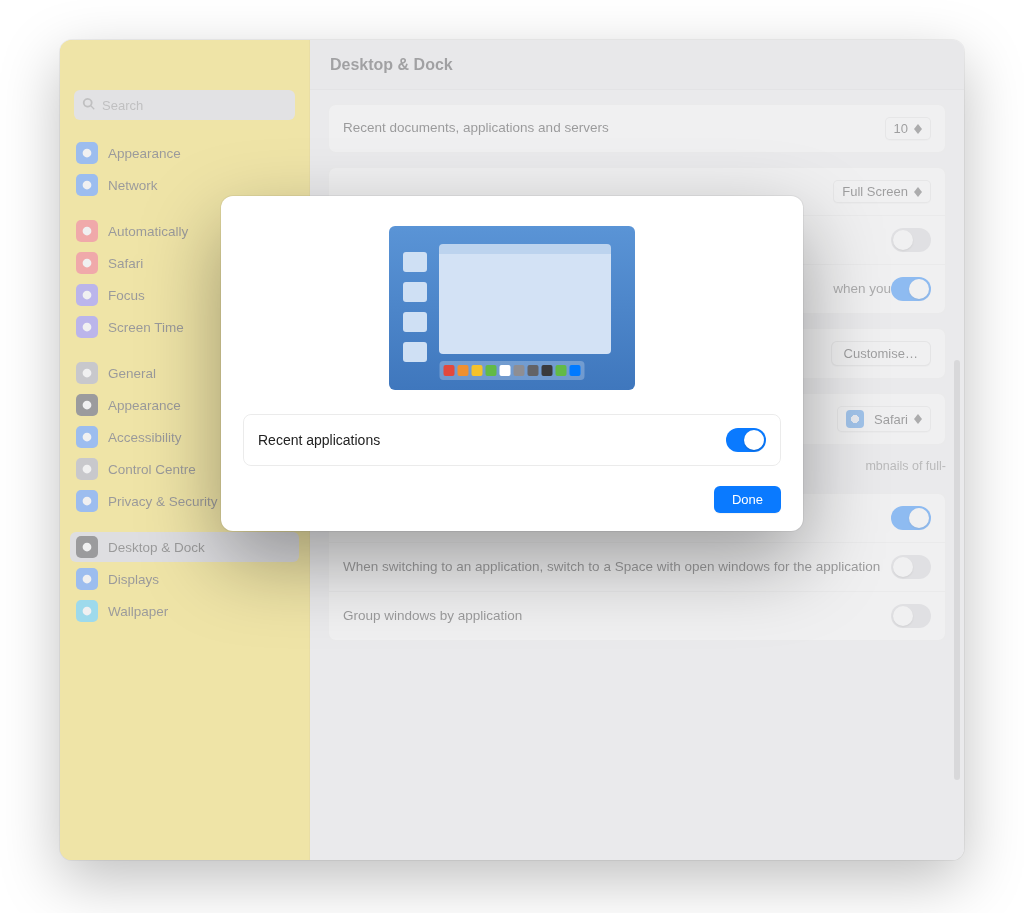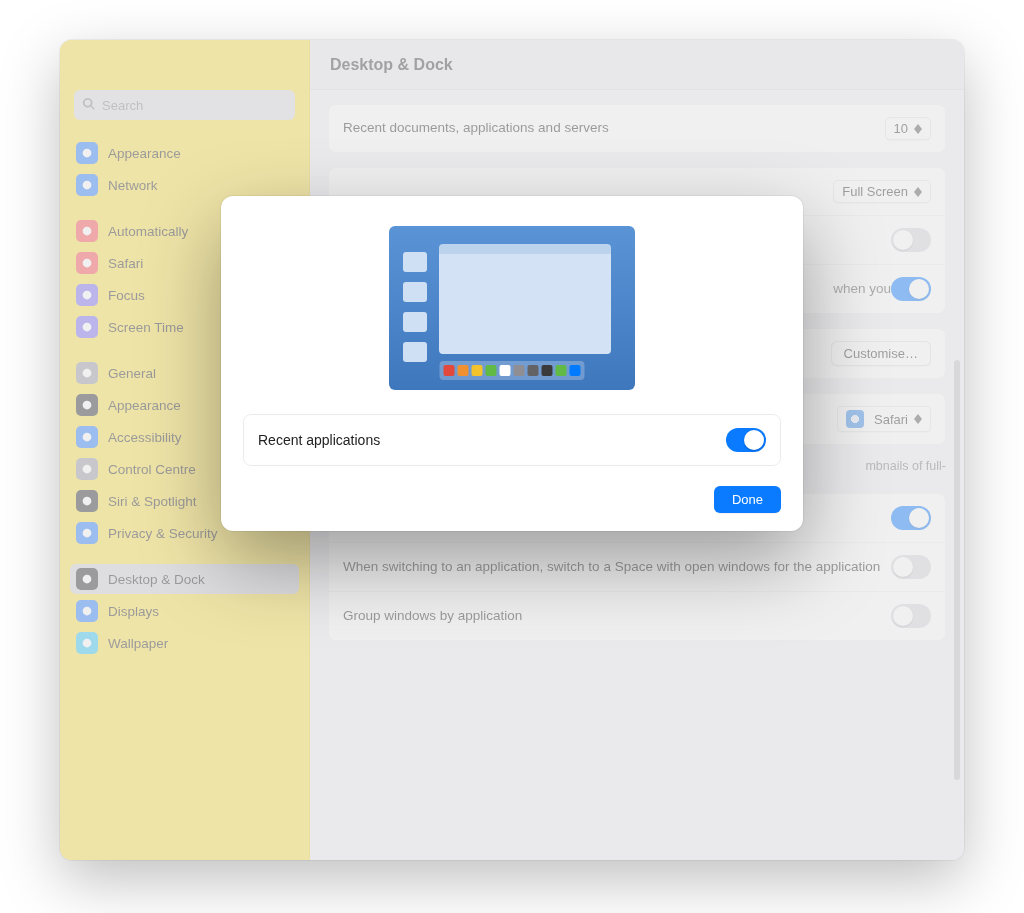--- a/index.html
+++ b/index.html
@@ -313,28 +313,20 @@
           </span>
           <span>Accessibility</span>
         </li>
         <li class="sidebar-item">
           <span class="sidebar-icon" style="background: rgb(156, 156, 164);">
             <svg viewBox="0 0 16 16">
               <circle cx="8" cy="8" r="5"></circle>
             </svg>
           </span>
           <span>Control Centre</span>
-        </li>
-        <li class="sidebar-item">
-          <span class="sidebar-icon" style="background: rgb(43, 43, 45);">
-            <svg viewBox="0 0 16 16">
-              <circle cx="8" cy="8" r="5"></circle>
-            </svg>
-          </span>
-          <span>Siri &amp; Spotlight</span>
         </li>
         <li class="sidebar-item">
           <span class="sidebar-icon" style="background: rgb(45, 127, 249);">
             <svg viewBox="0 0 16 16">
               <circle cx="8" cy="8" r="5"></circle>
             </svg>
           </span>
           <span>Privacy &amp; Security</span>
         </li>
         <li class="sidebar-gap"></li>

